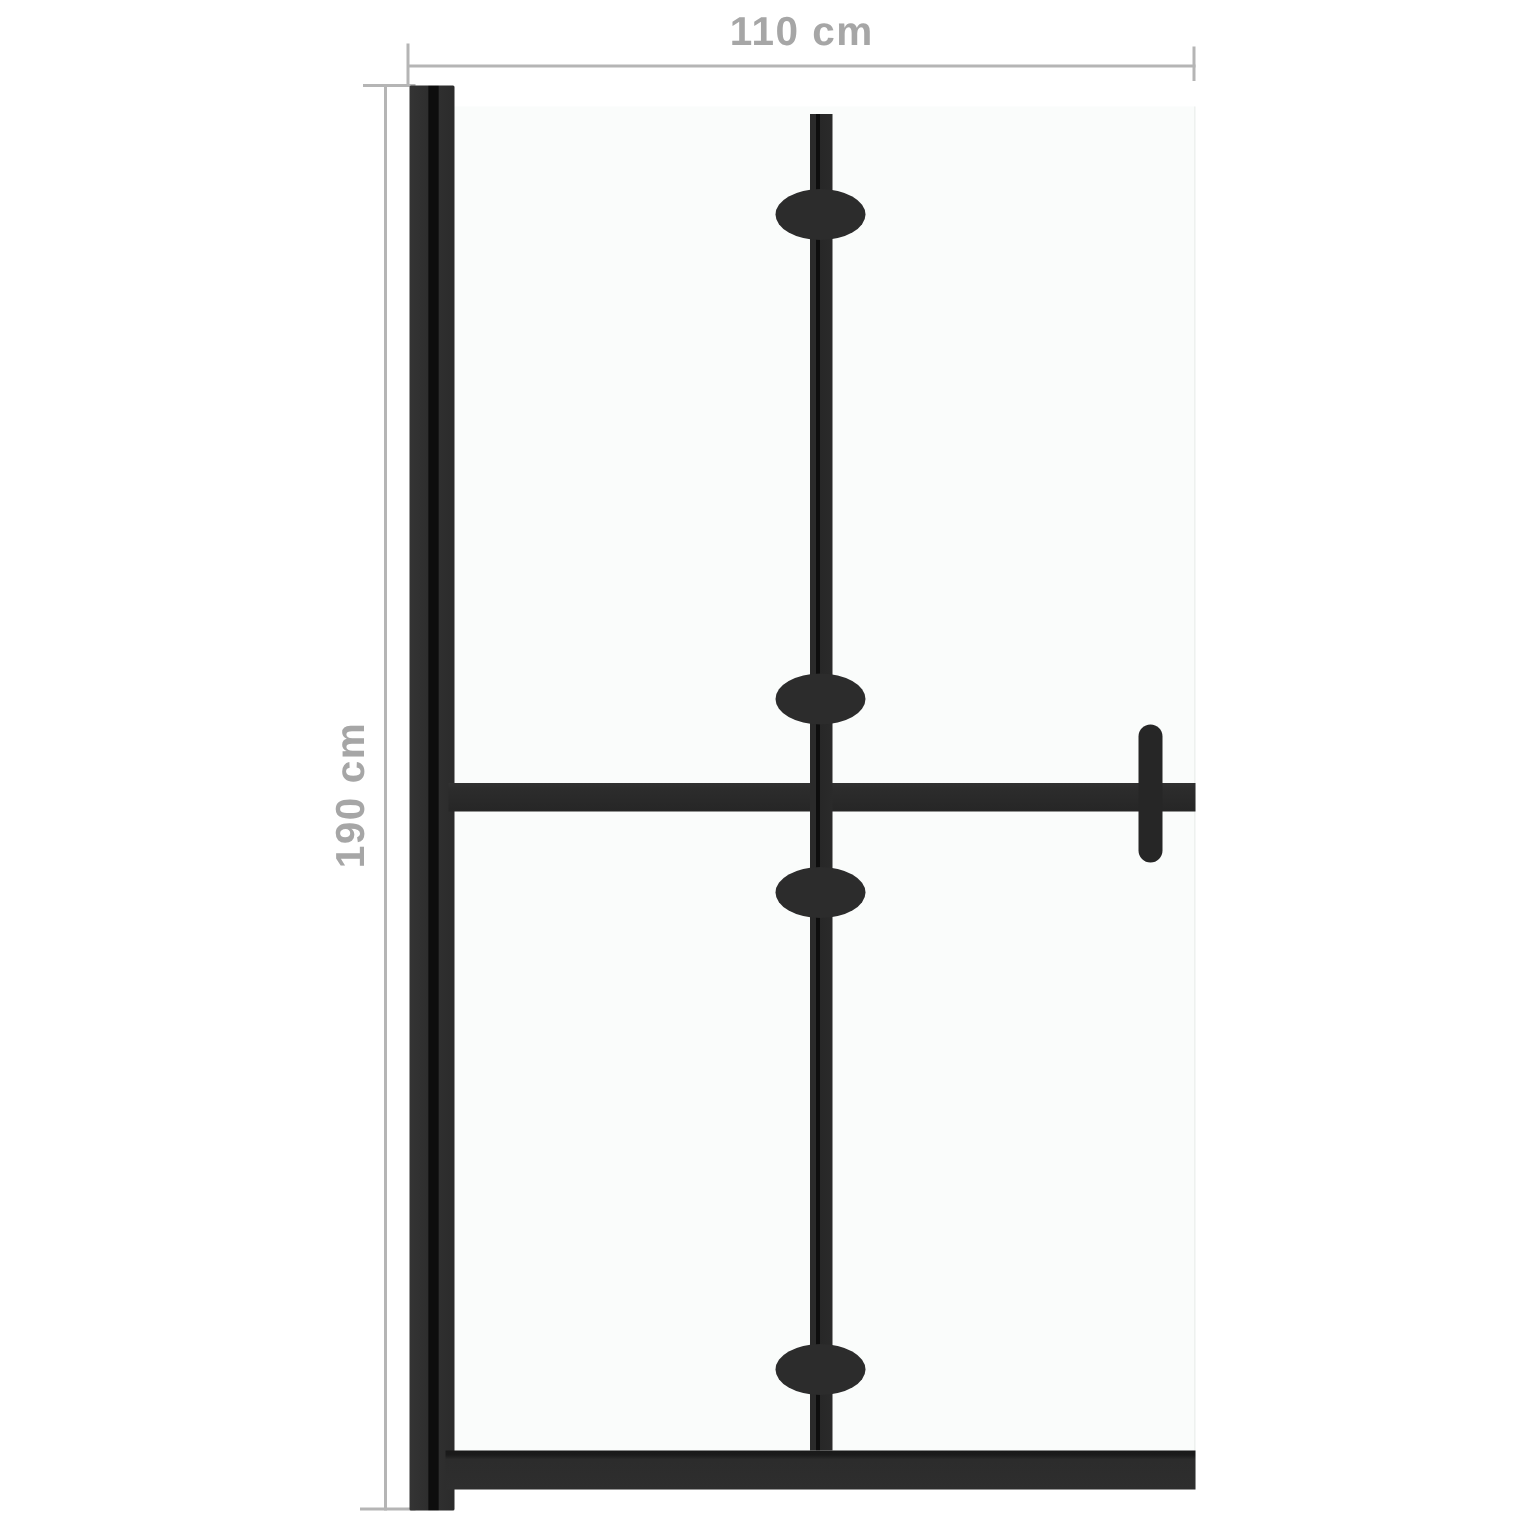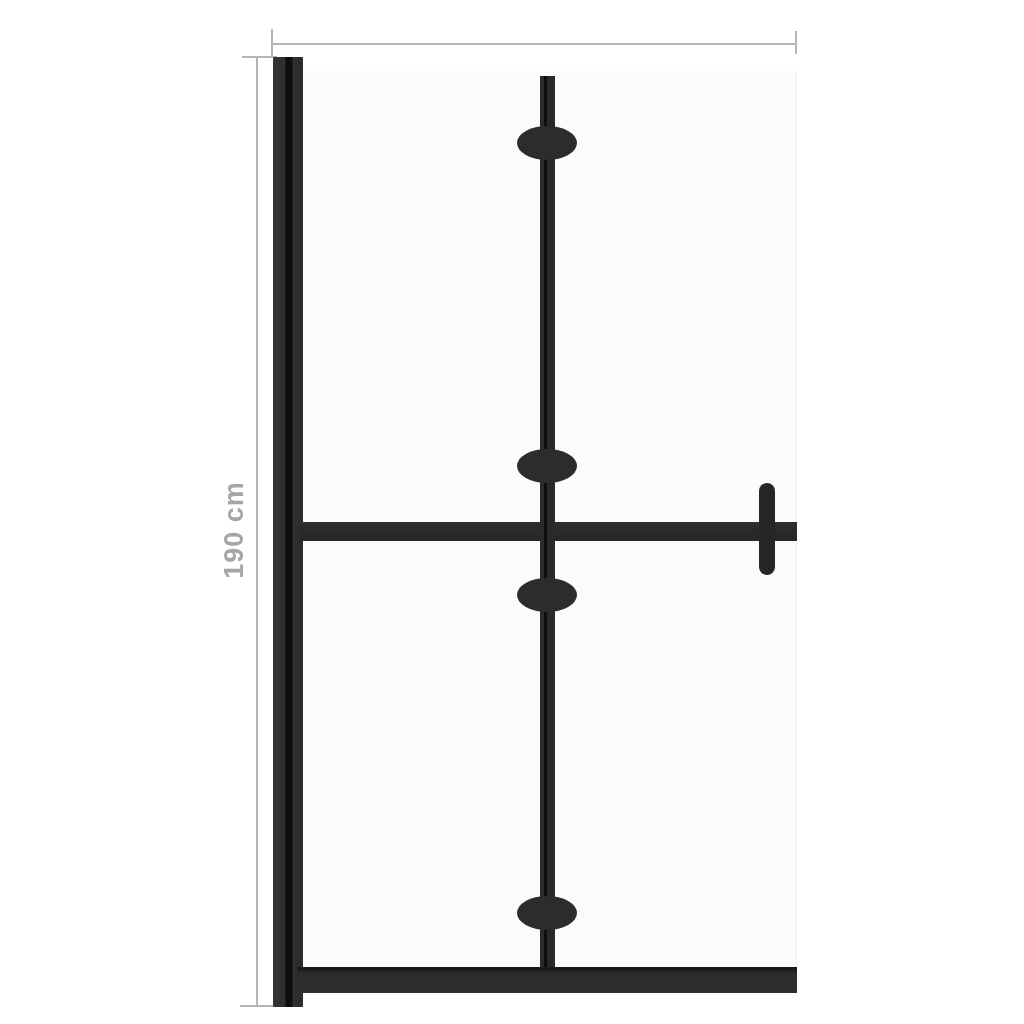--- a/index.html
+++ b/index.html
@@ -83,20 +83,21 @@
     background:#262626;border-radius:8px;
   }
 </style>
 </head>
 <body>
 
 <div class="canvas">
 
   <div class="abs glass-panel"></div>
 
+  <div class="abs dim-label dim-label-width">110 cm</div>
   <div class="abs dim-line dim-h top-dim-line"></div>
   <div class="abs dim-line dim-v top-dim-tick-left"></div>
   <div class="abs dim-line dim-v top-dim-tick-right"></div>
 
   <div class="abs dim-label dim-label-height">190 cm</div>
   <div class="abs dim-line dim-v left-dim-line"></div>
   <div class="abs dim-line dim-h left-dim-tick-top"></div>
   <div class="abs dim-line dim-h left-dim-tick-bottom"></div>
 
   <div class="abs wall-profile"></div>

